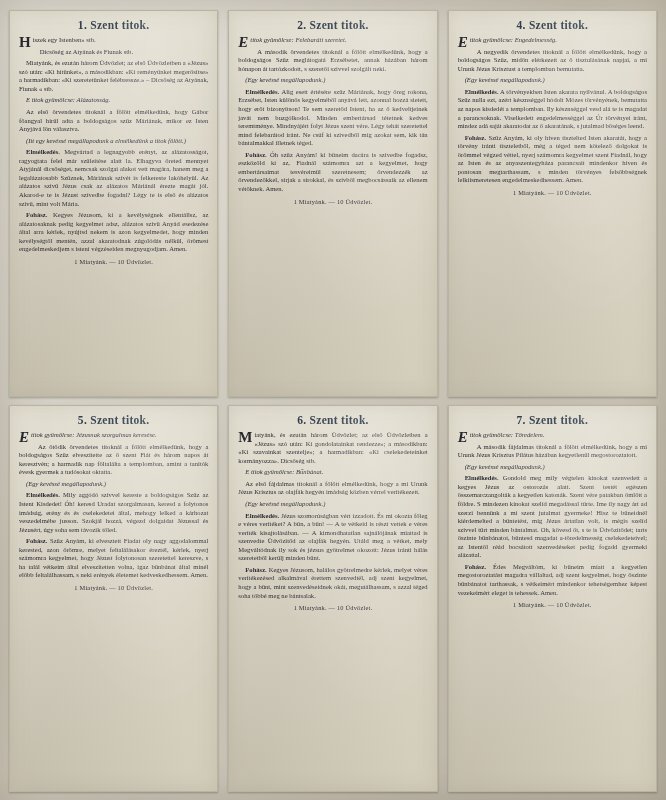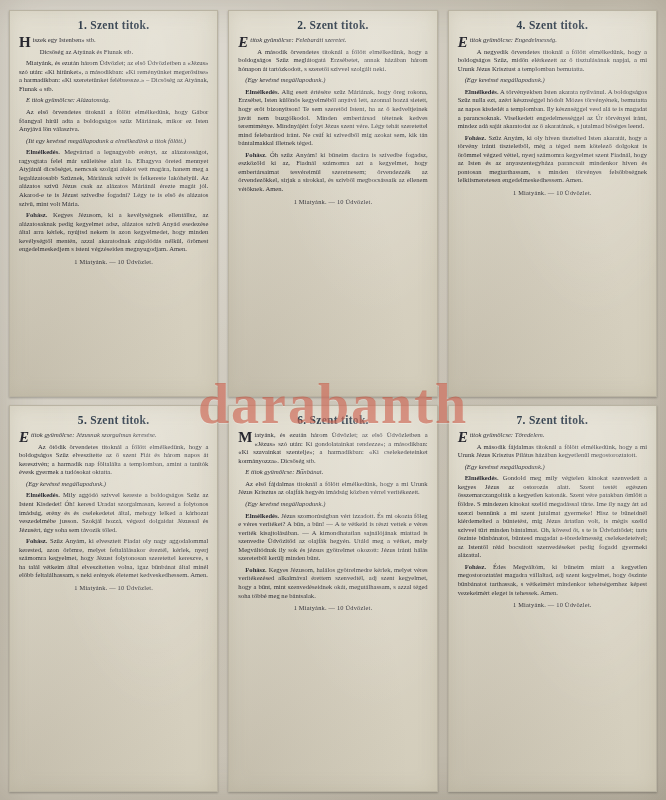--- a/index.html
+++ b/index.html
@@ -180,14 +180,13 @@
       <p class="lead dropcap it">E titok gyümölcse: Töredelem.</p>
       <p class="indent">A második fájdalmas titoknál a fölött elmélkedünk, hogy a mi Urunk Jézus Krisztus Pilátus házában kegyetlenül megostoroztatott.</p>
       <p class="indent it">(Egy kevéssé megállapodunk.)</p>
       <p class="indent"><span class="bold">Elmélkedés.</span> <span>Gondold meg mily végtelen kínokat szenvedett a kegyes Jézus az ostorozás alatt. Szent testét egészen összemarczangolták a kegyetlen katonák. Szent vére patakban ömlött a földre. S mindezen kínokat szelíd megadással tűrte. Ime ily nagy árt ad szerzi bennünk a mi szent jutalmat gyermeke! Hisz te bűneidnél kiérdemelted a büntetést, míg Jézus ártatlan volt, is mégis szelíd szívvel tűrt minden bántalmat. Oh, kövesd őt, s te is Üdvözítődet; tarts őszinte bűnbánatot, büntesd magadat a-töredelmesség cselekedeteivel; az Istentől réád bocsátott szenvedéseket pedig fogadd gyermeki alázattal.</span></p>
       <p class="indent"><span class="bold">Fohász.</span> <span>Édes Megváltóm, ki bűneim miatt a kegyetlen megostoroztatást magadra vállaltad, adj szent kegyelmet, hogy őszinte bűnbánatot tarthassak, s vétkeimért mindenkor tehetségemhez képest vezekeimért eleget is tehessek. Amen.</span></p>
       <div class="footer">1 Miatyánk. — 10 Üdvözlet.</div>
     </div>
 
   </div>
 
-  <div id="watermark">darabanth</div>
 </div>
 
 </body></html>

